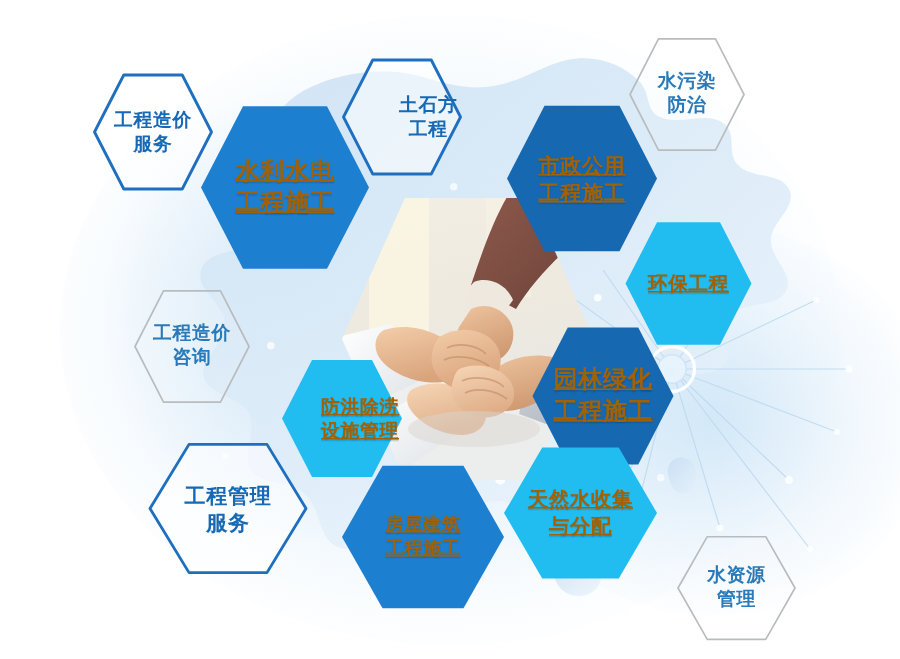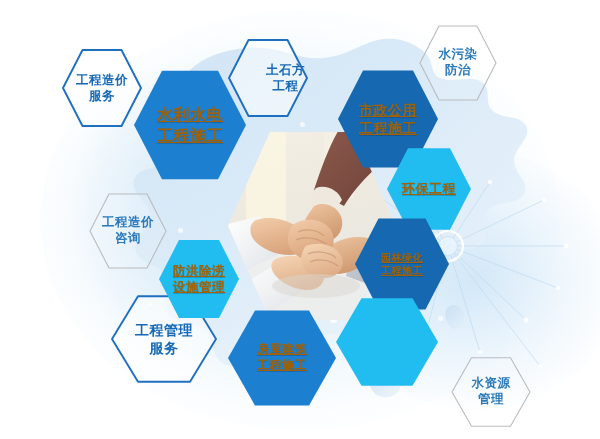--- a/index.html
+++ b/index.html
@@ -265,45 +265,46 @@
           </svg></div><div class="lbl">水污染
 防治</div></div>
       <div class="hex filled" style="left: 134px; top: 68px; width: 112px; height: 114px; font-size: 16px; z-index: 20; justify-content: center;"><div class="shape"><svg viewBox="0 0 100 100" preserveAspectRatio="none">
             <polygon points="0,50 25,2.5 75,2.5 100,50 75,97.5 25,97.5" fill="#1c7fd0" stroke="none" stroke-width="0" vector-effect="non-scaling-stroke" stroke-linejoin="round"></polygon>
           </svg></div><div class="lbl">水利水电
 工程施工</div></div>
       <div class="hex filled" style="left: 338px; top: 68px; width: 100px; height: 102px; font-size: 14px; z-index: 20;"><div class="shape"><svg viewBox="0 0 100 100" preserveAspectRatio="none">
             <polygon points="0,50 25,2.5 75,2.5 100,50 75,97.5 25,97.5" fill="#1668b0" stroke="none" stroke-width="0" vector-effect="non-scaling-stroke" stroke-linejoin="round"></polygon>
           </svg></div><div class="lbl">市政公用
 工程施工</div></div>
-      <div class="hex filled" style="left: 387px; top: 146px; width: 84px; height: 86px; font-size: 13px; z-index: 20;"><div class="shape"><svg viewBox="0 0 100 100" preserveAspectRatio="none">
+      <div class="hex filled" style="left: 417px; top: 146px; width: 84px; height: 86px; font-size: 13px; z-index: 20;"><div class="shape"><svg viewBox="0 0 100 100" preserveAspectRatio="none">
             <polygon points="0,50 25,2.5 75,2.5 100,50 75,97.5 25,97.5" fill="#22bdf0" stroke="none" stroke-width="0" vector-effect="non-scaling-stroke" stroke-linejoin="round"></polygon>
           </svg></div><div class="lbl">环保工程</div></div>
       <div class="hex ghost" style="left: 90px; top: 192px; width: 76px; height: 78px; font-size: 12.5px; z-index: 15;"><div class="shape"><svg viewBox="0 0 100 100" preserveAspectRatio="none">
             <polygon points="0,50 25,2.5 75,2.5 100,50 75,97.5 25,97.5" fill="rgba(255,255,255,0.10)" stroke="#b9bcbe" stroke-width="1.1" vector-effect="non-scaling-stroke" stroke-linejoin="round"></polygon>
           </svg></div><div class="lbl">工程造价
 咨询</div></div>
-      <div class="hex filled" style="left: 355px; top: 216px; width: 94px; height: 96px; font-size: 10px; z-index: 20;"><div class="shape"><svg viewBox="0 0 100 100" preserveAspectRatio="none">
+      <div class="hex filled" style="left: 355px; top: 216px; width: 94px; height: 96px; font-size: 16px; z-index: 20;"><div class="shape"><svg viewBox="0 0 100 100" preserveAspectRatio="none">
             <polygon points="0,50 25,2.5 75,2.5 100,50 75,97.5 25,97.5" fill="#1668b0" stroke="none" stroke-width="0" vector-effect="non-scaling-stroke" stroke-linejoin="round"></polygon>
           </svg></div><div class="lbl">园林绿化
 工程施工</div></div>
-      <div class="hex filled" style="left: 159px; top: 238px; width: 80px; height: 82px; font-size: 12.5px; z-index: 20;"><div class="shape"><svg viewBox="0 0 100 100" preserveAspectRatio="none">
+      <div class="hex filled" style="left: 188px; top: 238px; width: 80px; height: 82px; font-size: 12.5px; z-index: 20; justify-content: flex-end;"><div class="shape"><svg viewBox="0 0 100 100" preserveAspectRatio="none">
             <polygon points="0,50 25,2.5 75,2.5 100,50 75,97.5 25,97.5" fill="#22bdf0" stroke="none" stroke-width="0" vector-effect="non-scaling-stroke" stroke-linejoin="round"></polygon>
           </svg></div><div class="lbl">防洪除涝
 设施管理</div></div>
-      <div class="hex outline" style="left: 112px; top: 294px; width: 104px; height: 90px; font-size: 14px; z-index: 15;"><div class="shape"><svg viewBox="0 0 100 100" preserveAspectRatio="none">
+      <div class="hex outline" style="left: 100px; top: 294px; width: 104px; height: 90px; font-size: 14px; z-index: 15;"><div class="shape"><svg viewBox="0 0 100 100" preserveAspectRatio="none">
             <polygon points="0,50 25,2.5 75,2.5 100,50 75,97.5 25,97.5" fill="rgba(255,255,255,0.55)" stroke="#1f6fc0" stroke-width="1.9" vector-effect="non-scaling-stroke" stroke-linejoin="round"></polygon>
           </svg></div><div class="lbl">工程管理
 服务</div></div>
       <div class="hex filled" style="left: 228px; top: 308px; width: 108px; height: 100px; font-size: 12px; z-index: 20;"><div class="shape"><svg viewBox="0 0 100 100" preserveAspectRatio="none">
             <polygon points="0,50 25,2.5 75,2.5 100,50 75,97.5 25,97.5" fill="#1c7fd0" stroke="none" stroke-width="0" vector-effect="non-scaling-stroke" stroke-linejoin="round"></polygon>
           </svg></div><div class="lbl">房屋建筑
 工程施工</div></div>
       <div class="hex filled" style="left: 336px; top: 296px; width: 102px; height: 92px; font-size: 13.5px; z-index: 20;"><div class="shape"><svg viewBox="0 0 100 100" preserveAspectRatio="none">
             <polygon points="0,50 25,2.5 75,2.5 100,50 75,97.5 25,97.5" fill="#22bdf0" stroke="none" stroke-width="0" vector-effect="non-scaling-stroke" stroke-linejoin="round"></polygon>
-          </svg></div></div>
+          </svg></div><div class="lbl">天然水收集
+与分配</div></div>
       <div class="hex ghost" style="left: 452px; top: 356px; width: 78px; height: 72px; font-size: 12.5px; z-index: 15;"><div class="shape"><svg viewBox="0 0 100 100" preserveAspectRatio="none">
             <polygon points="0,50 25,2.5 75,2.5 100,50 75,97.5 25,97.5" fill="rgba(255,255,255,0.10)" stroke="#b9bcbe" stroke-width="1.1" vector-effect="non-scaling-stroke" stroke-linejoin="round"></polygon>
           </svg></div><div class="lbl">水资源
 管理</div></div>
     </div>
 
 </div>
 
 </body></html>

